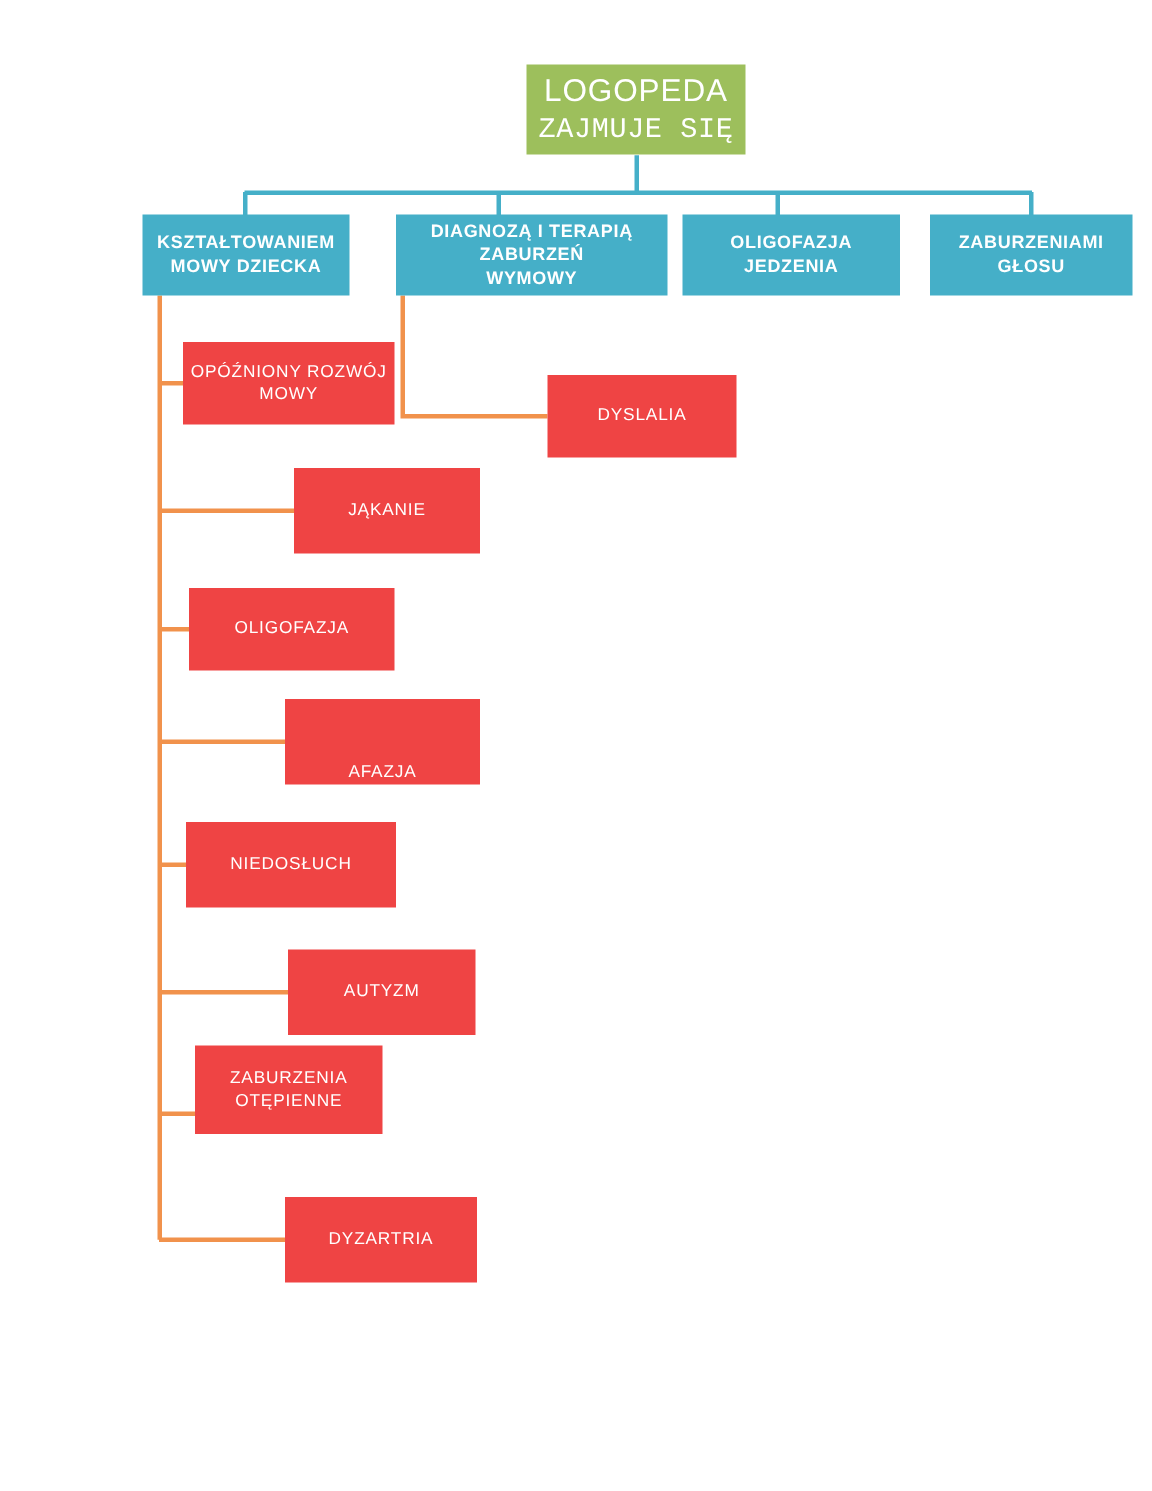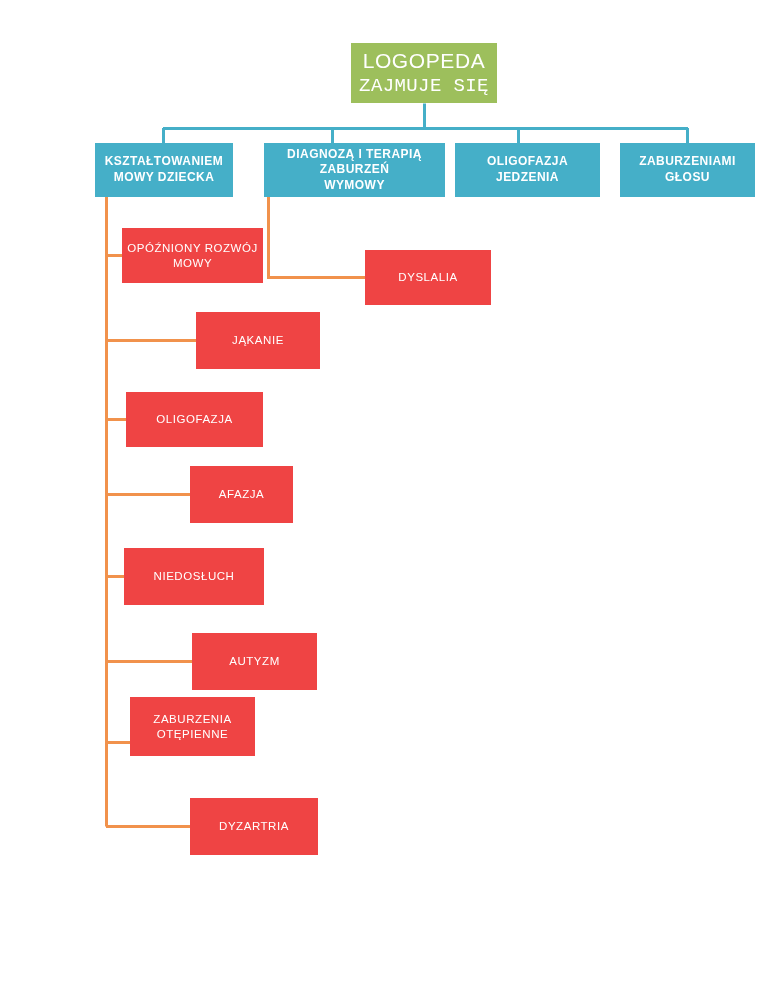--- a/index.html
+++ b/index.html
@@ -98,21 +98,21 @@
   </div>
 
   <div class="node leaf" style="left:196px;top:312px;width:124px;height:57px;">
     <span class="ln">JĄKANIE</span>
   </div>
 
   <div class="node leaf" style="left:126px;top:392px;width:137px;height:55px;">
     <span class="ln">OLIGOFAZJA</span>
   </div>
 
-  <div class="node leaf" style="left:190px;top:466px;width:103px;height:57px;">
+  <div class="node leaf" style="left:190px;top:466px;width:130px;height:57px;align-items:flex-end;">
     <span class="ln">AFAZJA</span>
   </div>
 
   <div class="node leaf" style="left:124px;top:548px;width:140px;height:57px;">
     <span class="ln">NIEDOSŁUCH</span>
   </div>
 
   <div class="node leaf" style="left:192px;top:633px;width:125px;height:57px;">
     <span class="ln">AUTYZM</span>
   </div>

